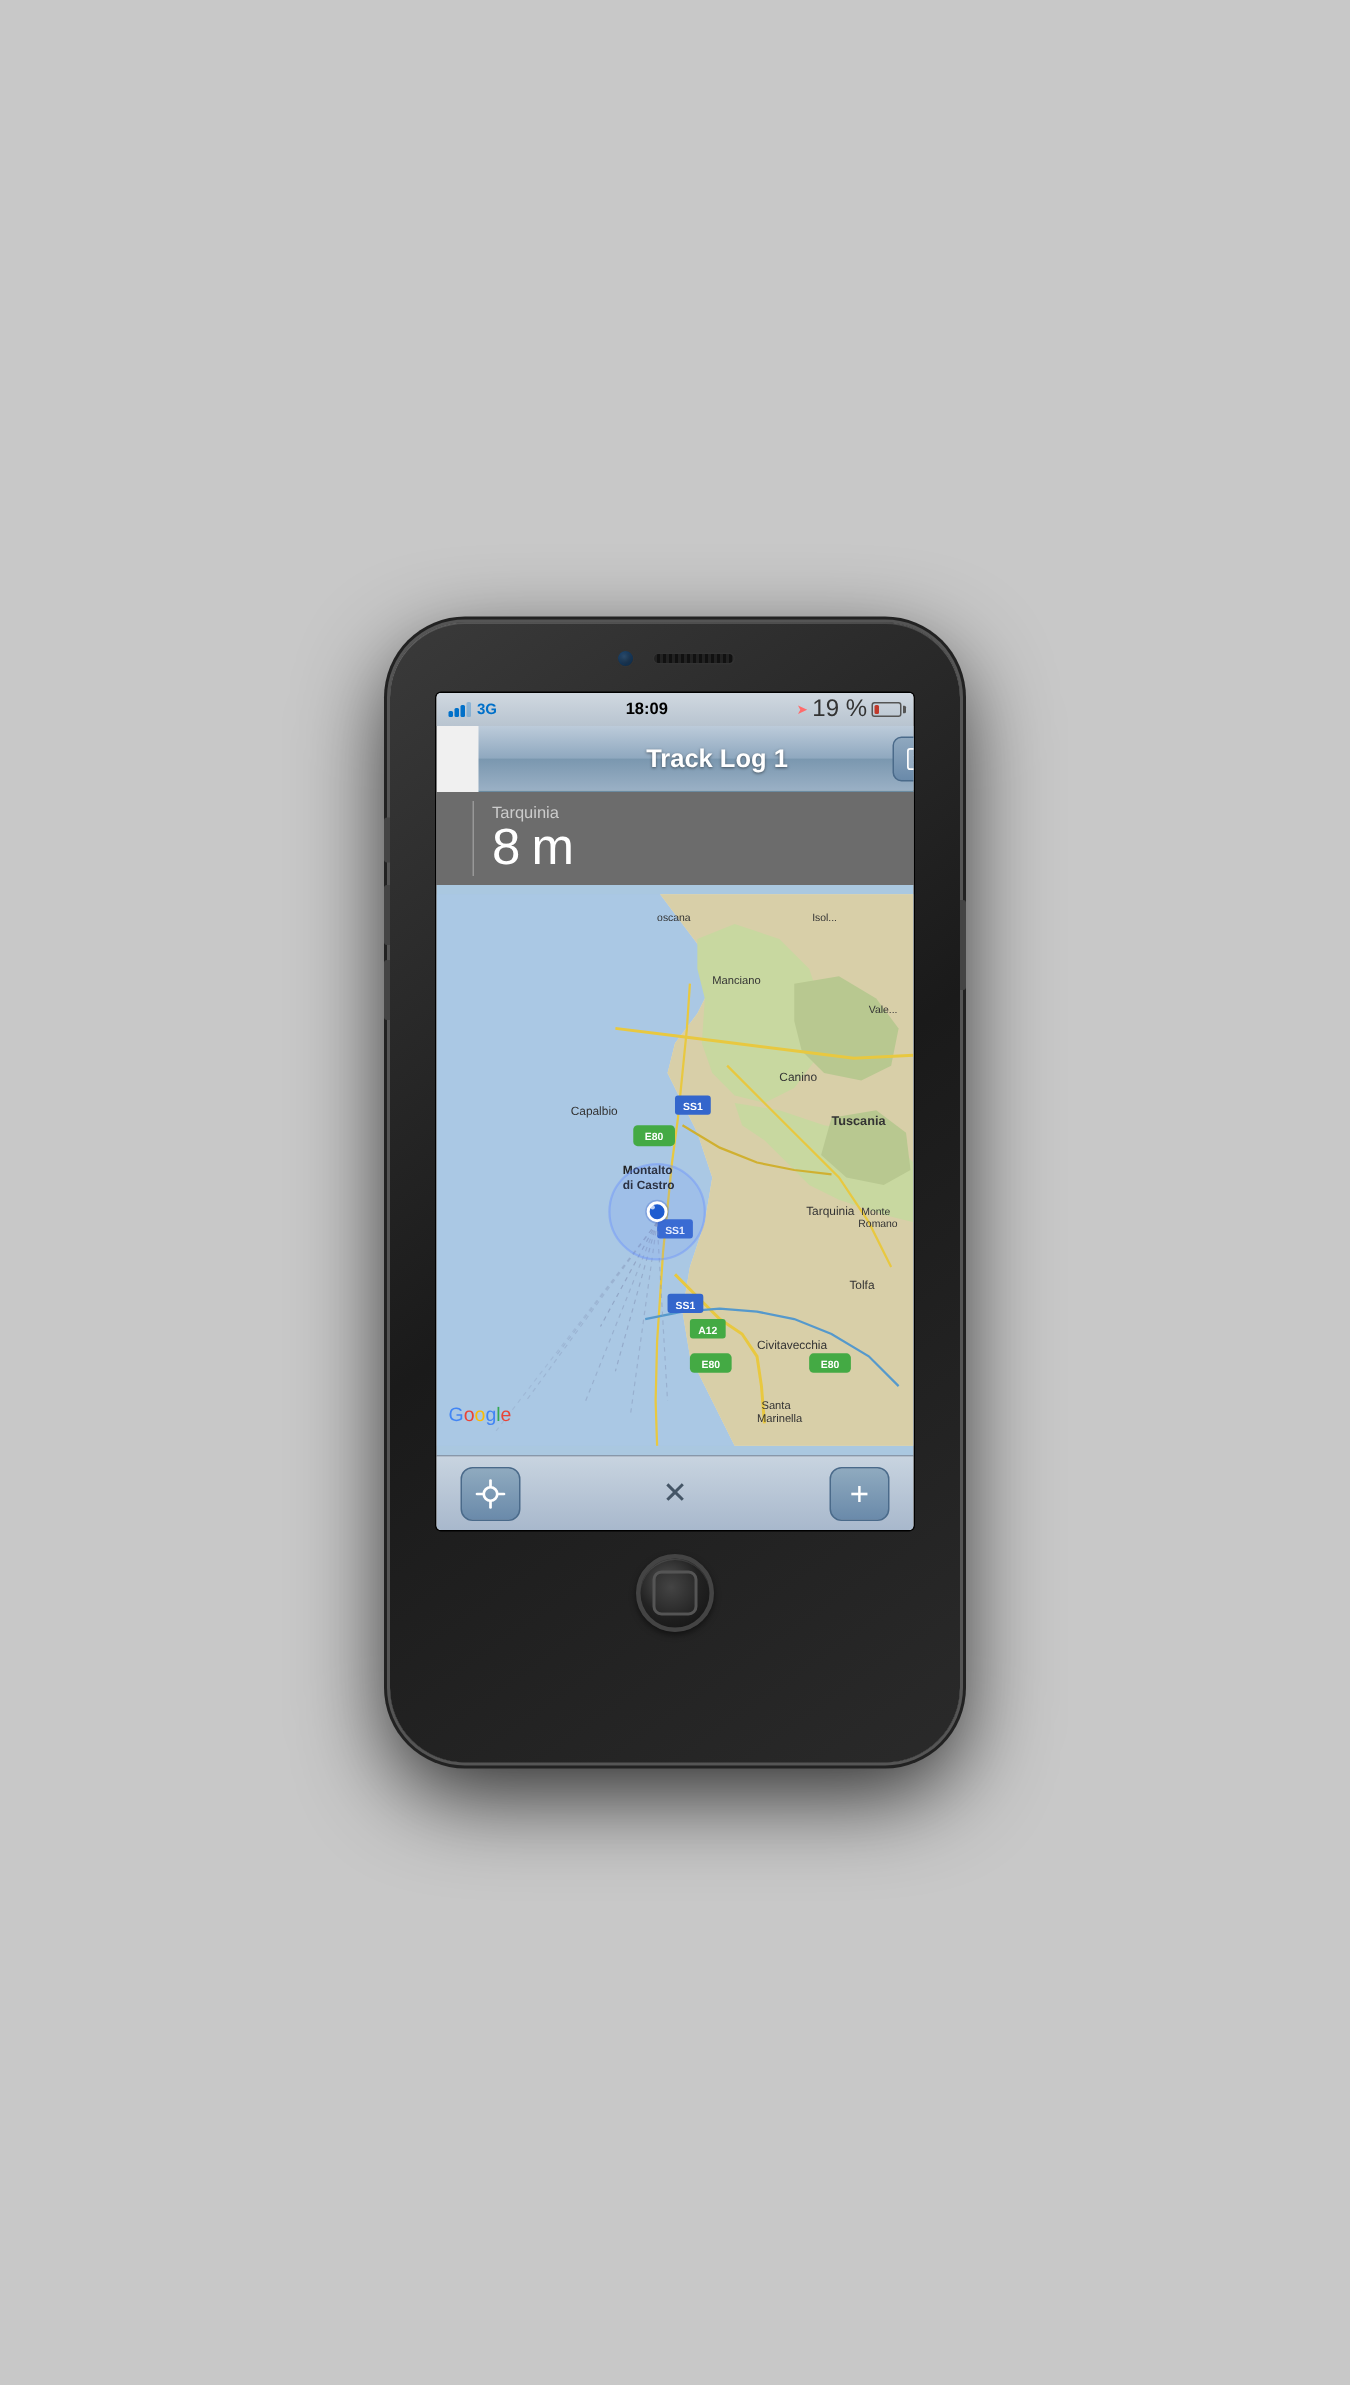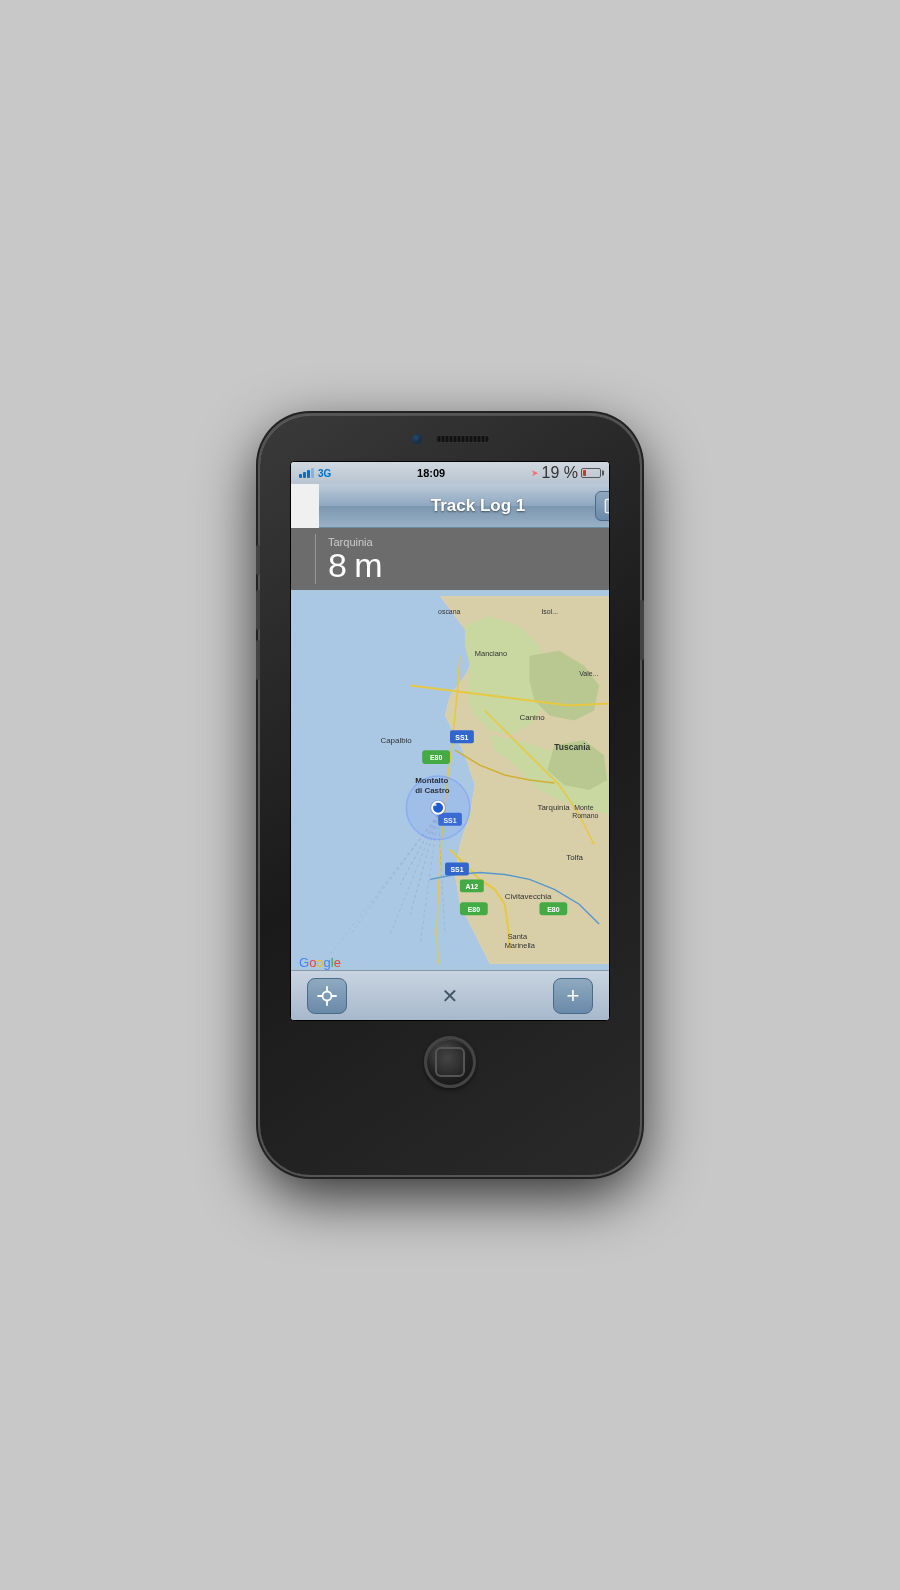--- a/index.html
+++ b/index.html
@@ -286,21 +286,21 @@
       width: 100%;
       height: 100%;
       position: absolute;
       top: 0;
       left: 0;
     }
 
     
     .google-watermark {
       position: absolute;
-      bottom: 0;
+      bottom: 20px;
       left: 8px;
       font-size: 13px;
       color: #555;
       font-weight: normal;
       font-family: Arial, sans-serif;
     }
     .google-watermark span:first-child { color: #4285F4; }
     .google-watermark span:nth-child(2) { color: #EA4335; }
     .google-watermark span:nth-child(3) { color: #FBBC05; }
     .google-watermark span:nth-child(4) { color: #4285F4; }

